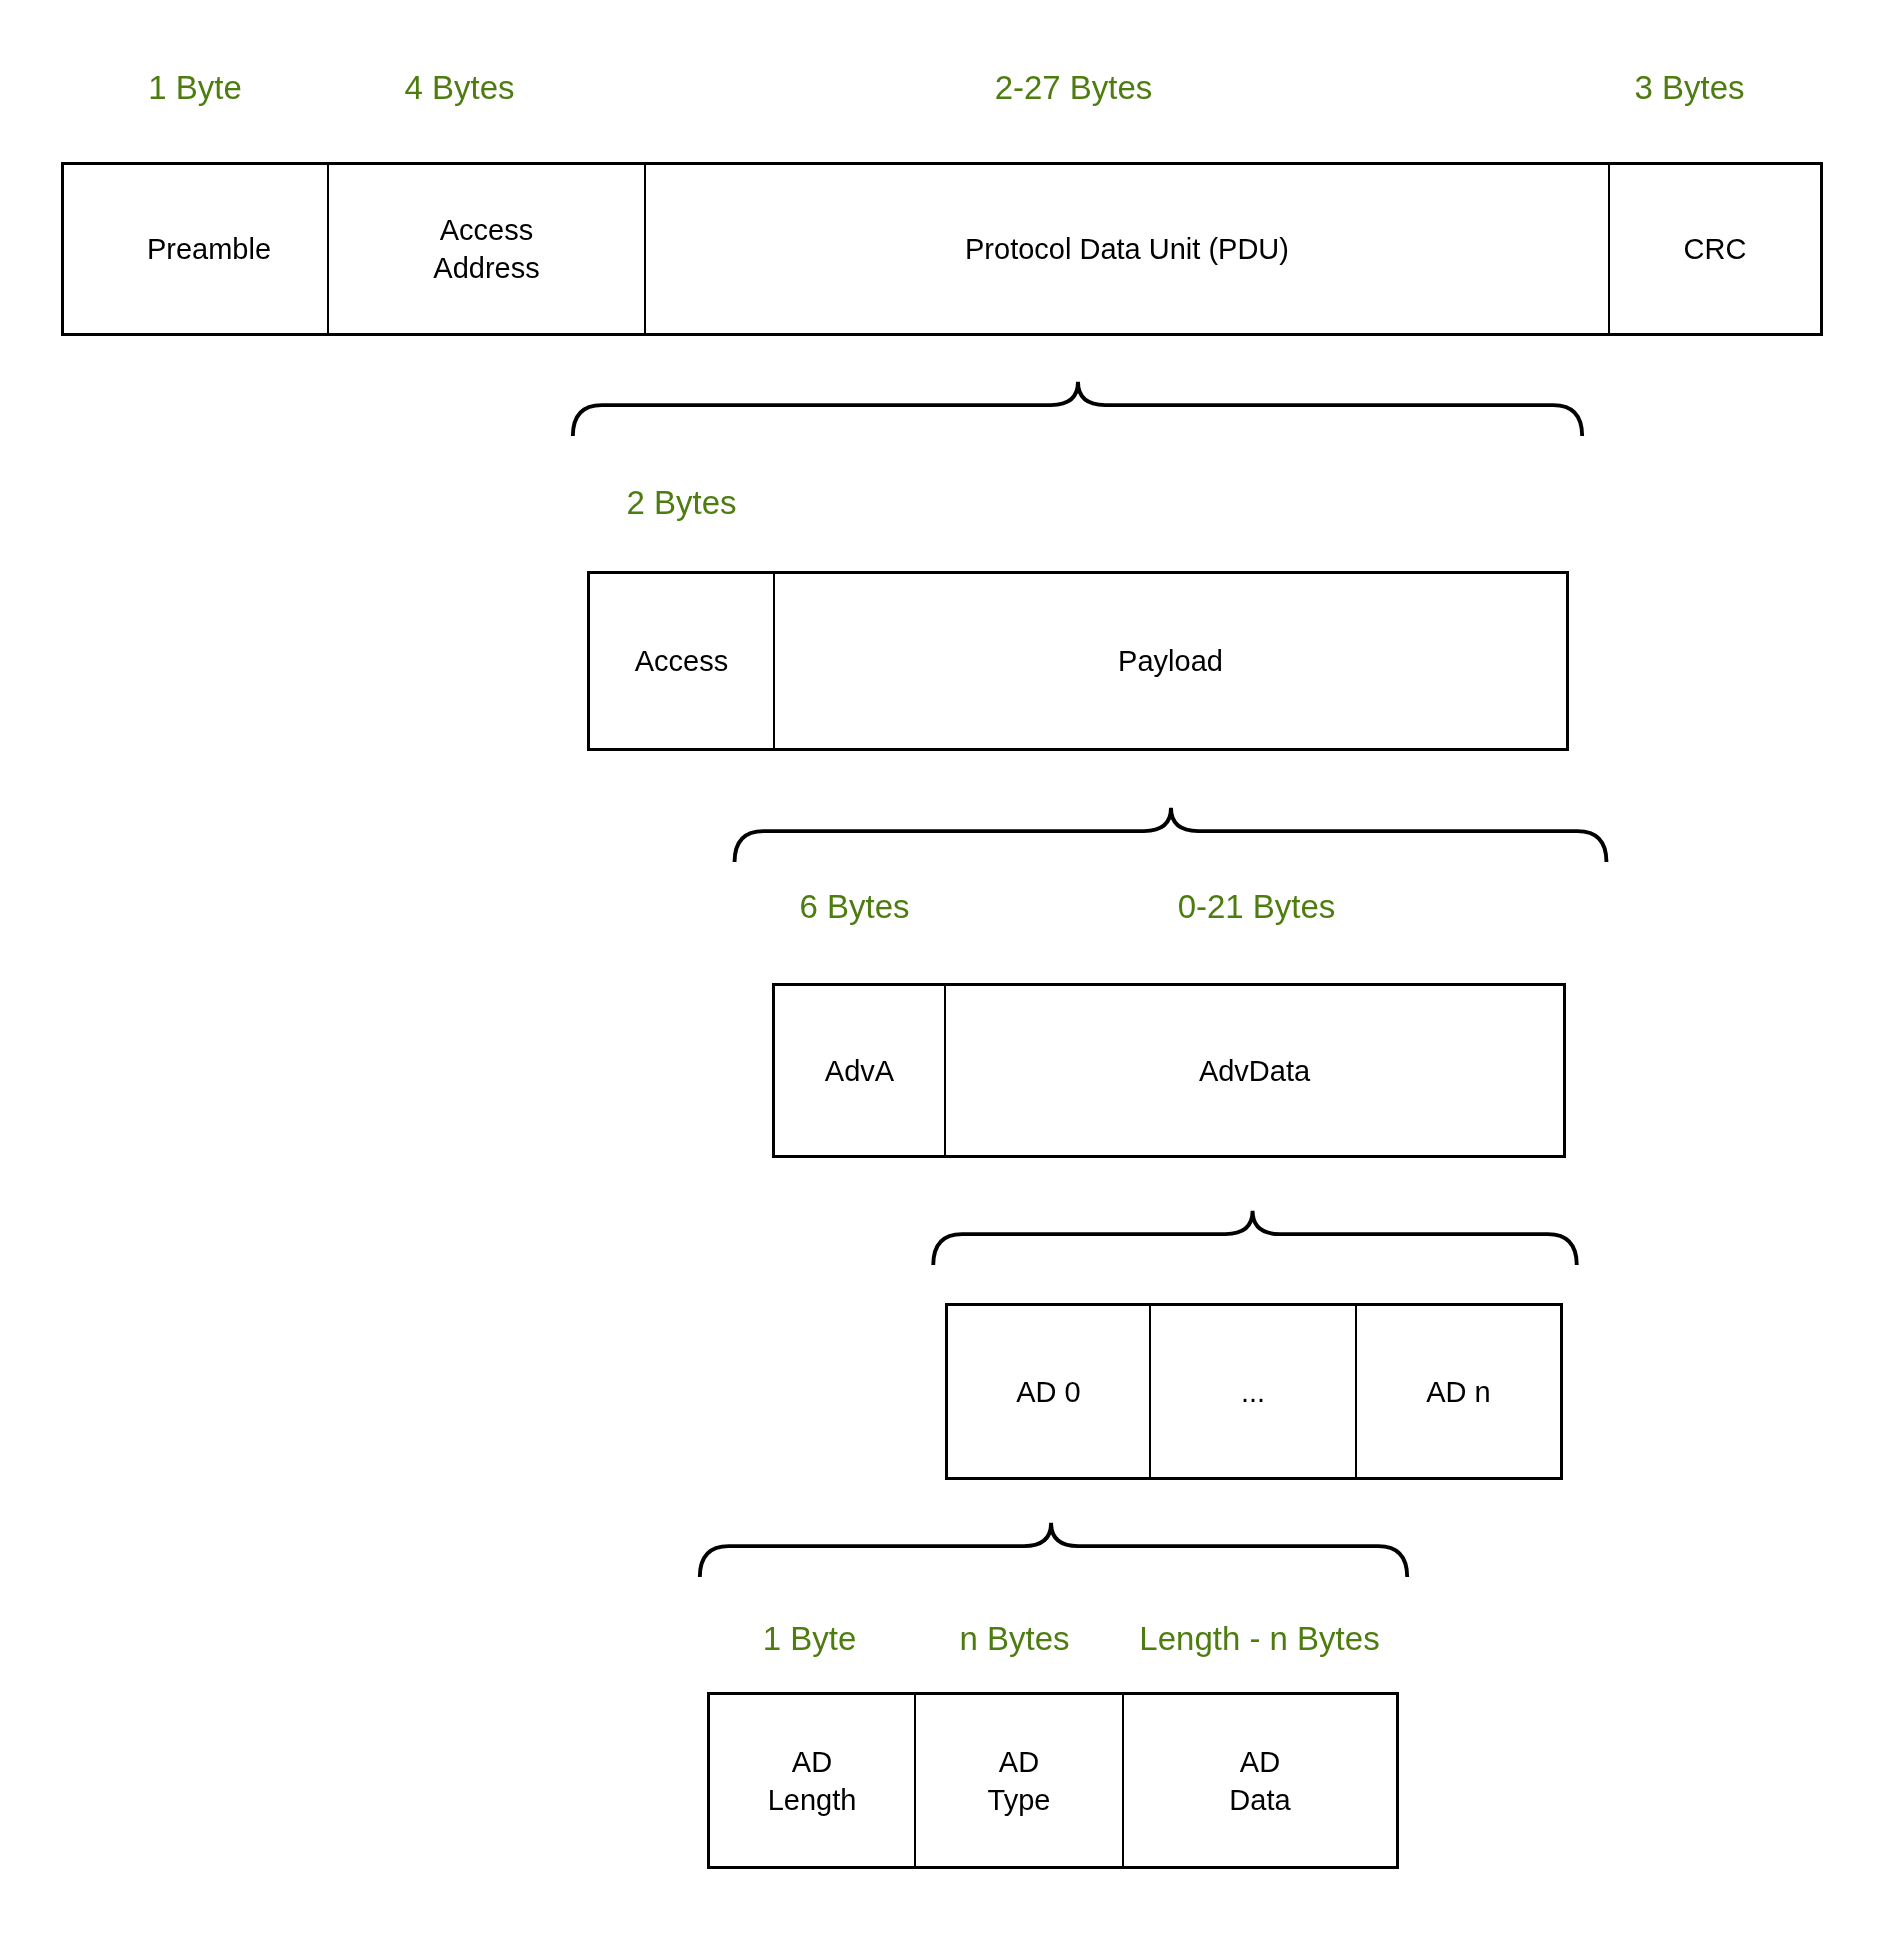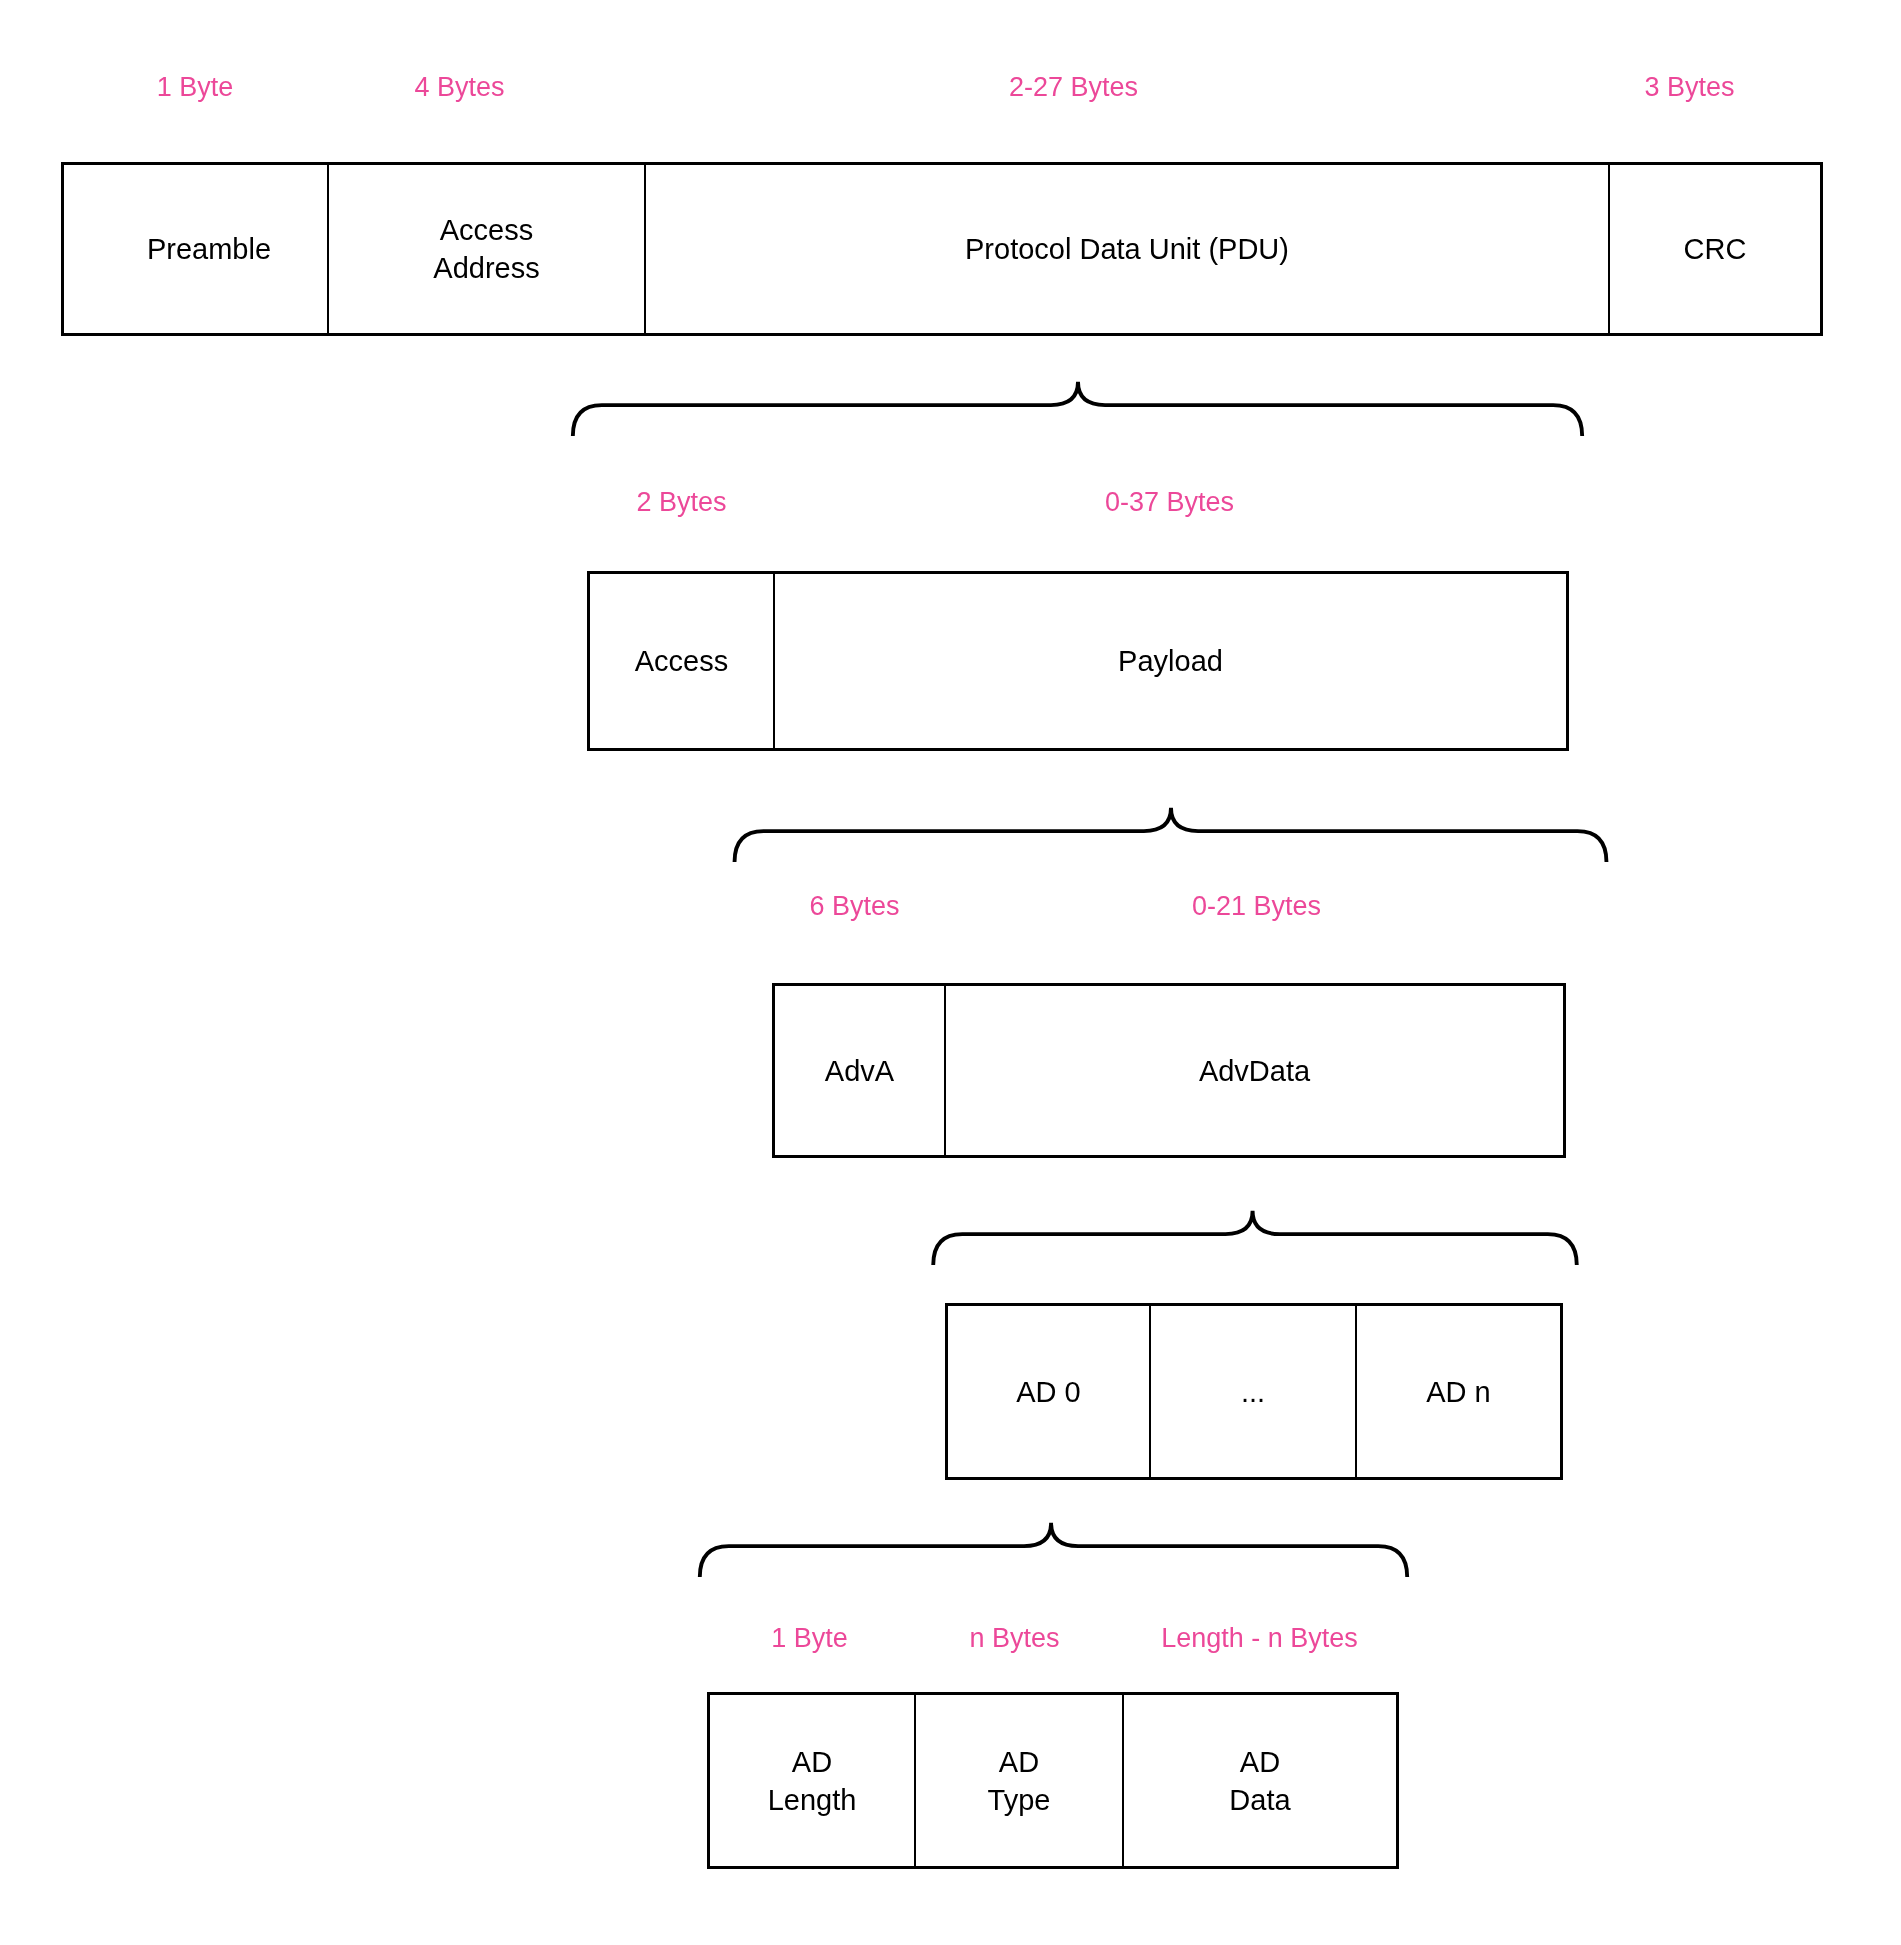--- a/index.html
+++ b/index.html
@@ -13,24 +13,24 @@
     height: 1946px;
     background: #ffffff;
     font-family: "Liberation Sans", sans-serif;
     color: #000000;
     overflow: hidden;
   }
   .size-label {
     position: absolute;
     width: 351px;
     text-align: center;
-    font-size: 27px;
+    font-size: 33px;
     line-height: 47px;
     white-space: pre;
-    color: #ec4899;
+    color: #4d7c0f;
   }
   .box-row {
     position: absolute;
     display: flex;
     border: 3.9px solid #000000;
     background: #ffffff;
     box-sizing: border-box;
   }
   .box-row .cell {
     display: flex;
@@ -70,21 +70,20 @@
 Address</div>
     <div class="cell" style="width:964px;">Protocol Data Unit (PDU)</div>
     <div class="cell grow">CRC</div>
   </div>
 
   <svg class="brace" style="left:567px; top:378px;" width="1021" height="60" viewBox="0 0 1047 62">
     <path d="M 2 60 Q 2 28 32 28 L 496 28 Q 524 28 524 4 Q 524 28 552 28 L 1015 28 Q 1045 28 1045 60" fill="none" stroke="#000000" stroke-width="4"></path>
   </svg>
 
   <div class="size-label" style="left:506px; top:479px;">2 Bytes</div>
-  <div class="size-label" style="left:994px;top:479px;">0-37 Bytes</div>
 
   <div class="box-row" style="left:587px; top:571px; width:982px; height:180px;">
     <div class="cell" style="width:185px;">Access</div>
     <div class="cell grow">Payload</div>
   </div>
 
   <svg class="brace" style="left:729px; top:804px;" width="883" height="60" viewBox="0 0 905 62">
     <path d="M 2 60 Q 2 28 32 28 L 425 28 Q 453 28 453 4 Q 453 28 481 28 L 873 28 Q 903 28 903 60" fill="none" stroke="#000000" stroke-width="4"></path>
   </svg>
 

